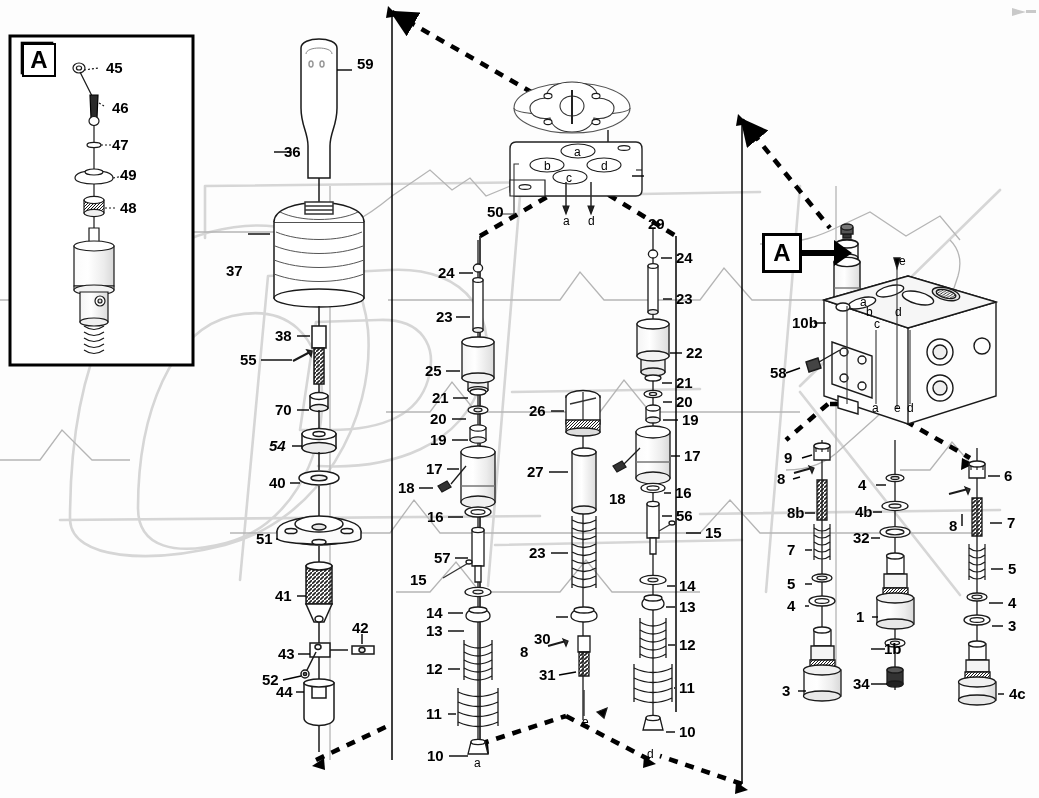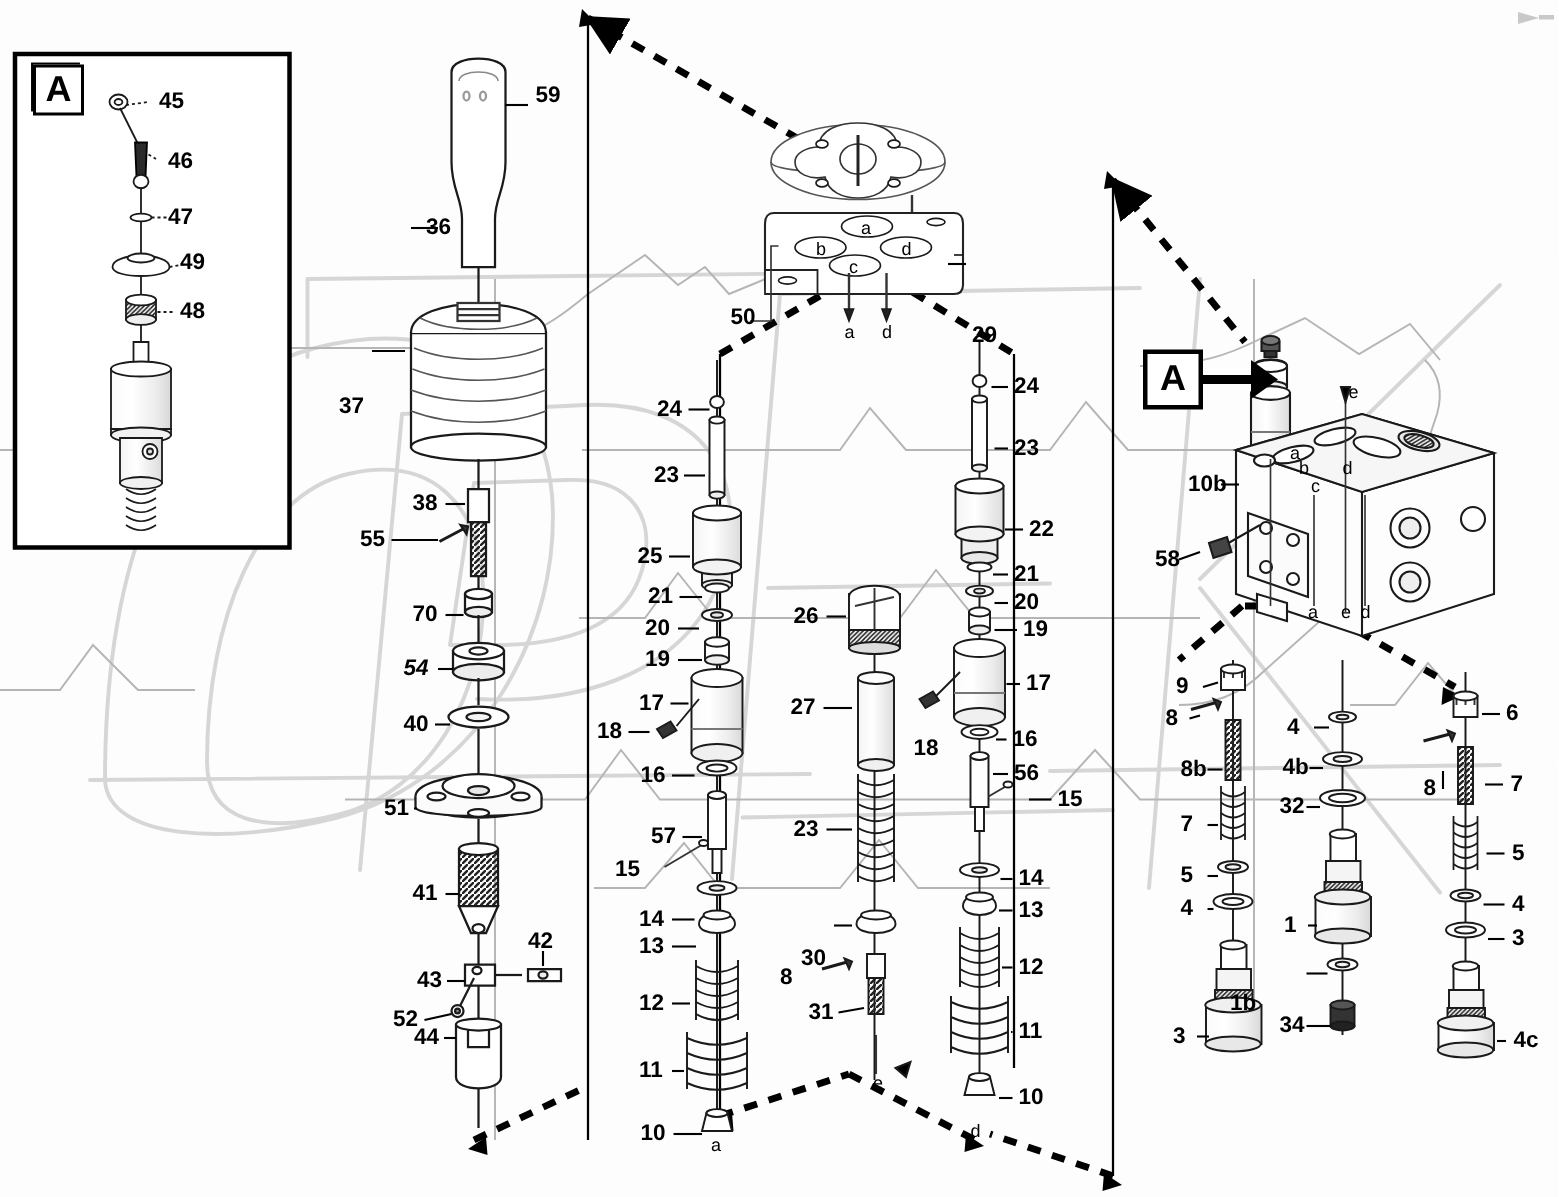--- a/index.html
+++ b/index.html
@@ -794,21 +794,21 @@
   <div class="lbl" style="left:787px; top:505px;">8b</div>
   <div class="lbl" style="left:787px; top:542px;">7</div>
   <div class="lbl" style="left:787px; top:576px;">5</div>
   <div class="lbl" style="left:787px; top:598px;">4</div>
   <div class="lbl" style="left:782px; top:683px;">3</div>
 
   <div class="lbl" style="left:858px; top:477px;">4</div>
   <div class="lbl" style="left:855px; top:504px;">4b</div>
   <div class="lbl" style="left:853px; top:530px;">32</div>
   <div class="lbl" style="left:856px; top:609px;">1</div>
-  <div class="lbl" style="left:820px; top:641px;margin-top:20px;">1b</div>
+  <div class="lbl" style="left:884px; top:641px;">1b</div>
   <div class="lbl" style="left:853px; top:676px;">34</div>
 
   <div class="lbl" style="left:1004px; top:468px;">6</div>
   <div class="lbl" style="left:949px; top:518px;">8</div>
   <div class="lbl" style="left:1007px; top:515px;">7</div>
   <div class="lbl" style="left:1008px; top:561px;">5</div>
   <div class="lbl" style="left:1008px; top:595px;">4</div>
   <div class="lbl" style="left:1008px; top:618px;">3</div>
   <div class="lbl" style="left:1009px; top:686px;">4c</div>
 

